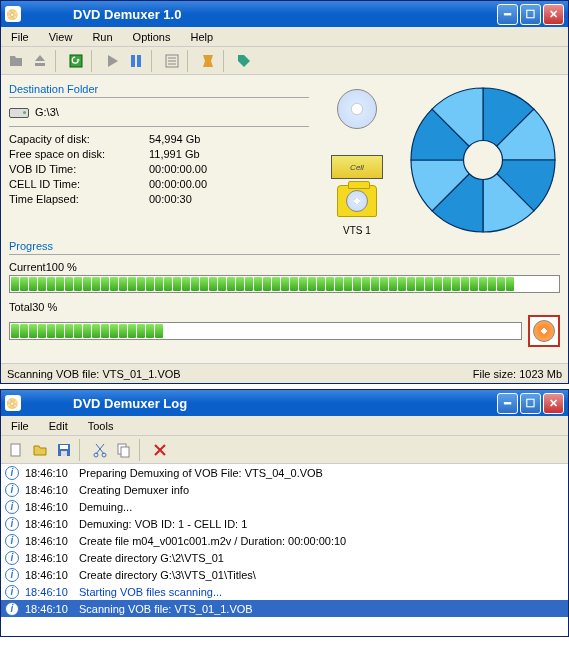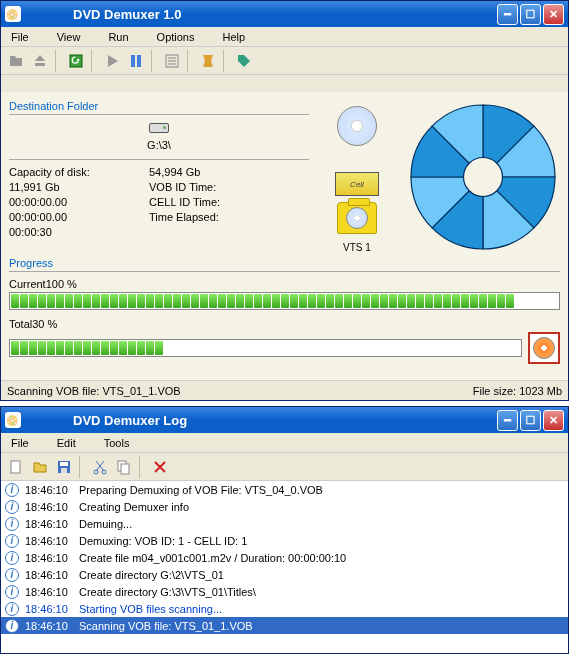--- a/index.html
+++ b/index.html
@@ -5,38 +5,38 @@
 * { box-sizing: border-box; margin: 0; padding: 0; }
 body { font-family: Tahoma, sans-serif; font-size: 11px; background: #fff; width: 569px; }
 .window { border: 1px solid #0a246a; background: #ece9d8; margin-bottom: 5px; }
 .titlebar { background: linear-gradient(to bottom, #3b84e0 0%, #0a5fc9 50%, #0a5fc9 100%); height: 26px; display: flex; align-items: center; padding: 0 4px; color: #fff; font-weight: bold; font-size: 13px; }
 .titlebar-icon { width: 16px; height: 16px; background: #fff; border-radius: 3px; margin-right: 4px; display:flex; align-items:center; justify-content:center; font-size:10px; }
 .titlebar-title { flex: 1; margin-left: 48px; }
 .titlebar-buttons { display: flex; gap: 2px; }
 .tb-btn { width: 21px; height: 21px; border: 1px solid #fff; border-radius: 3px; display: flex; align-items: center; justify-content: center; color: #fff; font-weight: bold; font-size: 11px; cursor: pointer; }
 .tb-min, .tb-max { background: linear-gradient(#5ba1e8,#2a6fc8); }
 .tb-close { background: linear-gradient(#e89090,#c83030); }
-.menubar { background: #ece9d8; height: 20px; display: flex; align-items: center; padding: 0 4px; gap: 16px; border-bottom: 1px solid #ccc; }
+.menubar { background: #ece9d8; height: 20px; display: flex; align-items: center; padding: 0 4px; gap: 8px; border-bottom: 1px solid #ccc; }
 .menu-item { padding: 2px 6px; cursor: pointer; }
 .toolbar { background: #ece9d8; height: 28px; display: flex; align-items: center; padding: 0 4px; gap: 2px; border-bottom: 1px solid #ccc; }
 .tool-btn { width: 22px; height: 22px; display: flex; align-items: center; justify-content: center; cursor: pointer; border: 1px solid transparent; }
 .tool-sep { width: 6px; height: 22px; border-left: 1px solid #c0c0a0; margin: 0 2px; }
-.main-panel { background: #f5f3e6; padding: 8px; margin-top: 17px; }
+.main-panel { background: #f5f3e6; padding: 8px; }
 .top-row { display: flex; gap: 8px; }
 .left-col { flex: 0 0 300px; }
 .group { margin-bottom: 6px; }
 .group-title { color: #0066cc; font-size: 11px; margin-bottom: 2px; }
 .group-line { border-top: 1px solid #a8a8a8; margin-bottom: 6px; }
-.folder-row { display: flex; align-items: center; gap: 6px; padding: 2px 0; flex-direction: column; }
+.folder-row { display: flex; align-items: flex-end; gap: 6px; padding: 2px 0; }
 .drive-icon { width: 20px; height: 10px; border: 1px solid #555; border-radius: 2px; background: #ddd; position: relative; }
 .drive-icon::after{ content:''; position:absolute; right:2px; top:2px; width:3px; height:3px; background:#6a6; border-radius:50%; }
 .info-grid { display: grid; grid-template-columns: 130px auto; gap: 3px 10px; }
 .center-col { flex: 0 0 80px; display: flex; flex-direction: column; align-items: center; gap: 6px; padding-top: 6px;}
 .disc-img { width: 40px; height: 40px; border-radius: 50%; background: radial-gradient(circle, #fff 18%, #ccc 20%, #d8e8ff 25%, #c8d8f0 100%); border: 1px solid #888; }
-.vob-img { width: 44px; height: 24px; border: 1px solid #555; background: linear-gradient(#f0e870,#e8c830); display:flex; align-items:center; justify-content:center; font-size:8px; font-style:italic; color:#444; }
+.vob-img { width: 52px; height: 24px; border: 1px solid #555; background: linear-gradient(#f0e870,#e8c830); display:flex; align-items:center; justify-content:center; font-size:8px; font-style:italic; color:#444; }
 .vts-img { width: 40px; height: 32px; background: #f5d820; border-radius: 4px 4px 2px 2px; border:1px solid #b8a000; position: relative; display:flex; align-items:center; justify-content:center;}
 .vts-img::before{ content:''; position:absolute; top:-5px; left:10px; width:20px; height:6px; background:#f5d820; border:1px solid #b8a000; border-radius:2px 2px 0 0;}
 .vts-disc { width:22px; height:22px; border-radius:50%; background: radial-gradient(circle, #fff 18%, #ccc 20%, #d8e8ff 25%, #c8d8f0 100%); border:1px solid #888; }
 .vts-label { font-size: 10px; margin-top: 2px; }
 .right-col { flex: 1; display: flex; align-items: center; justify-content: center; }
 .pie { width: 150px; height: 150px; }
 .progress-section { margin-top: 4px; }
 .prog-row { margin-bottom: 8px; }
 .prog-header { display: flex; margin-bottom: 2px; }
 .prog-bar { height: 18px; border: 1px solid #888; background: #fff; display: flex; align-items: center; padding: 1px; gap: 1px; }
@@ -135,20 +135,21 @@
           <div class="folder-row">
             <div class="drive-icon"></div>
             <span>G:\3\</span>
           </div>
         </div>
         <div class="group">
           <div class="group-line"></div>
           <div class="info-grid" id="info-grid">
               <div>Capacity of disk:</div>
               <div>54,994 Gb</div>
+              <div>Free space on disk:</div>
               <div>11,991 Gb</div>
               <div>VOB ID Time:</div>
               <div>00:00:00.00</div>
               <div>CELL ID Time:</div>
               <div>00:00:00.00</div>
               <div>Time Elapsed:</div>
               <div>00:00:30</div>
             </div>
         </div>
       </div>

